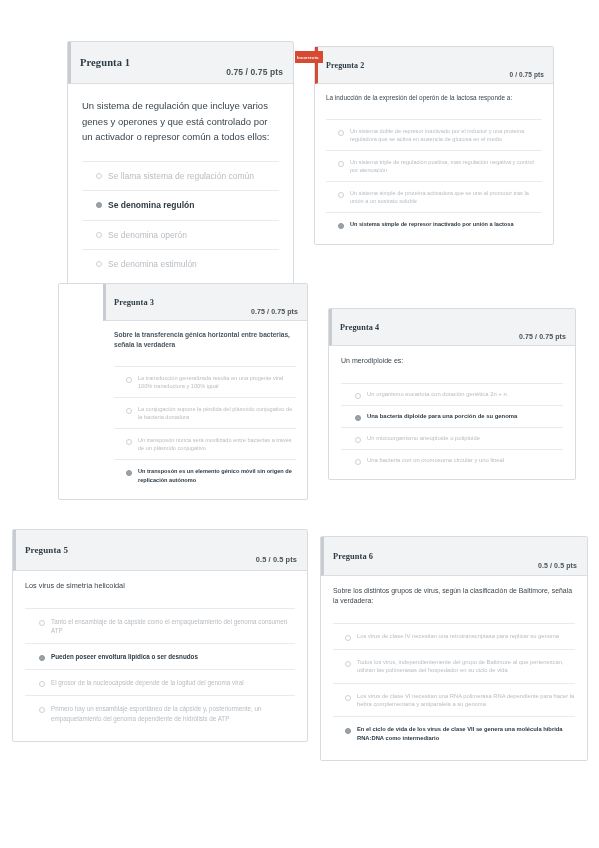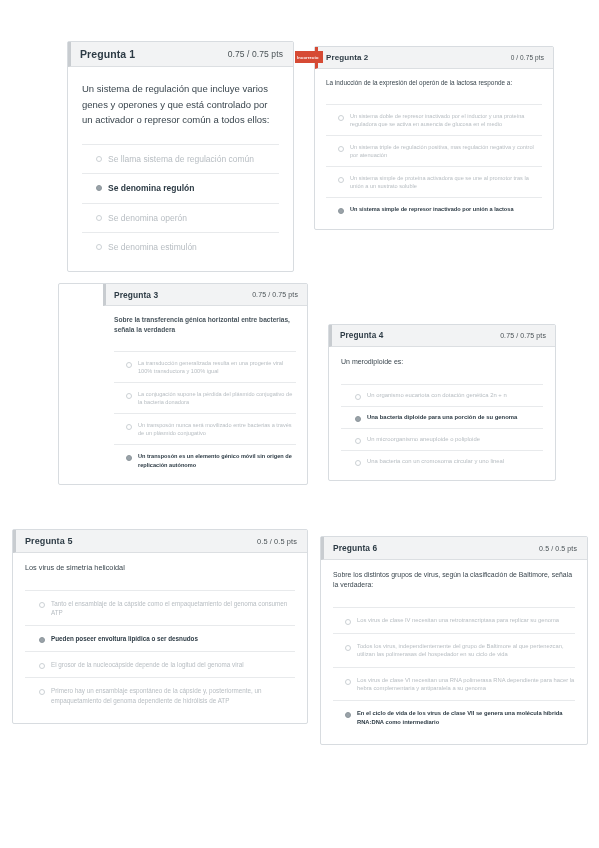--- a/index.html
+++ b/index.html
@@ -38,25 +38,27 @@
     position: relative;
   }
   .qhead.wrong {
     border-left: 3px solid #d64a34;
   }
 
   .qtitle {
     font-weight: bold;
     color: #2d3b45;
     letter-spacing: 0.1px;
+    font-family: Liberation Serif, serif;
   }
   .qpts {
     color: #4a5256;
-    font-weight: normal;
+    font-weight: bold;
     letter-spacing: 0.1px;
+    margin-top: 19px;
   }
 
   .qbody {
     padding: 10px 12px 12px 12px;
     box-sizing: border-box;
   }
 
   .qtext {
     color: #3a464e;
     margin: 0 0 8px 0;
@@ -146,21 +148,21 @@
 
   
   #card3 { left: 58px;  top: 283px; width: 250px; padding-left: 44px; }
   #card3 .qhead { font-size: 8.4px; padding: 5px 9px 5px 8px; }
   #card3 .qpts  { font-size: 7px; }
   #card3 .qbody { padding: 9px 11px 8px 11px; }
   #card3 .qtext { font-size: 6.6px; line-height: 1.5; margin-bottom: 10px; font-weight: bold; color: #4a565e; }
   #card3 .ans   { font-size: 5.6px; padding: 7px 0 7px 12px; }
 
   
-  #card4 { left: 328px; top: 324px; width: 228px; }
+  #card4 { left: 328px; top: 308px; width: 248px; }
   #card4 .qhead { font-size: 8.2px; padding: 5px 9px 5px 8px; }
   #card4 .qpts  { font-size: 7px; }
   #card4 .qbody { padding: 10px 12px 8px 12px; }
   #card4 .qtext { font-size: 7px; line-height: 1.5; margin-bottom: 12px; }
   #card4 .ans   { font-size: 5.9px; padding: 6px 0 6px 14px; }
 
   
   #card5 { left: 12px;  top: 529px; width: 296px; }
   #card5 .qhead { font-size: 9px; padding: 6px 10px 6px 9px; }
   #card5 .qpts  { font-size: 7.4px; }

